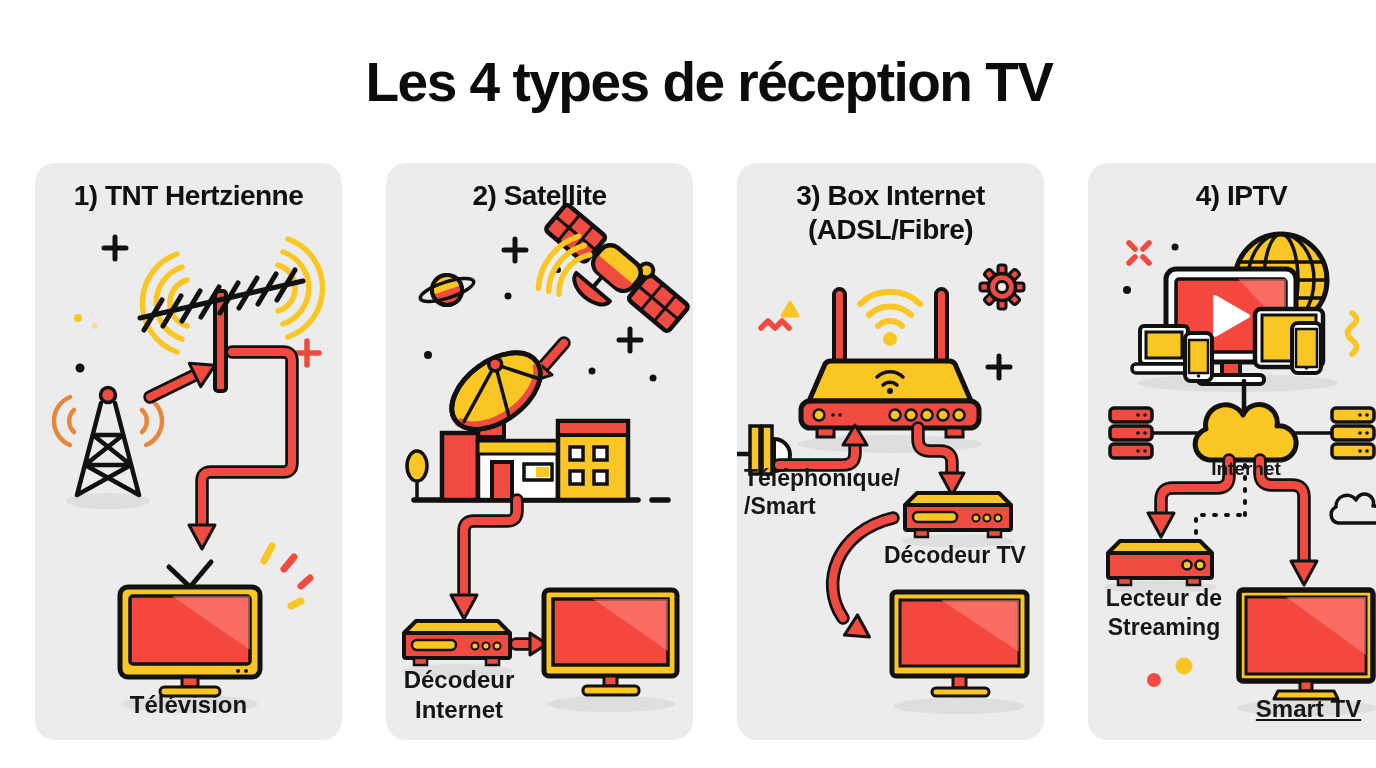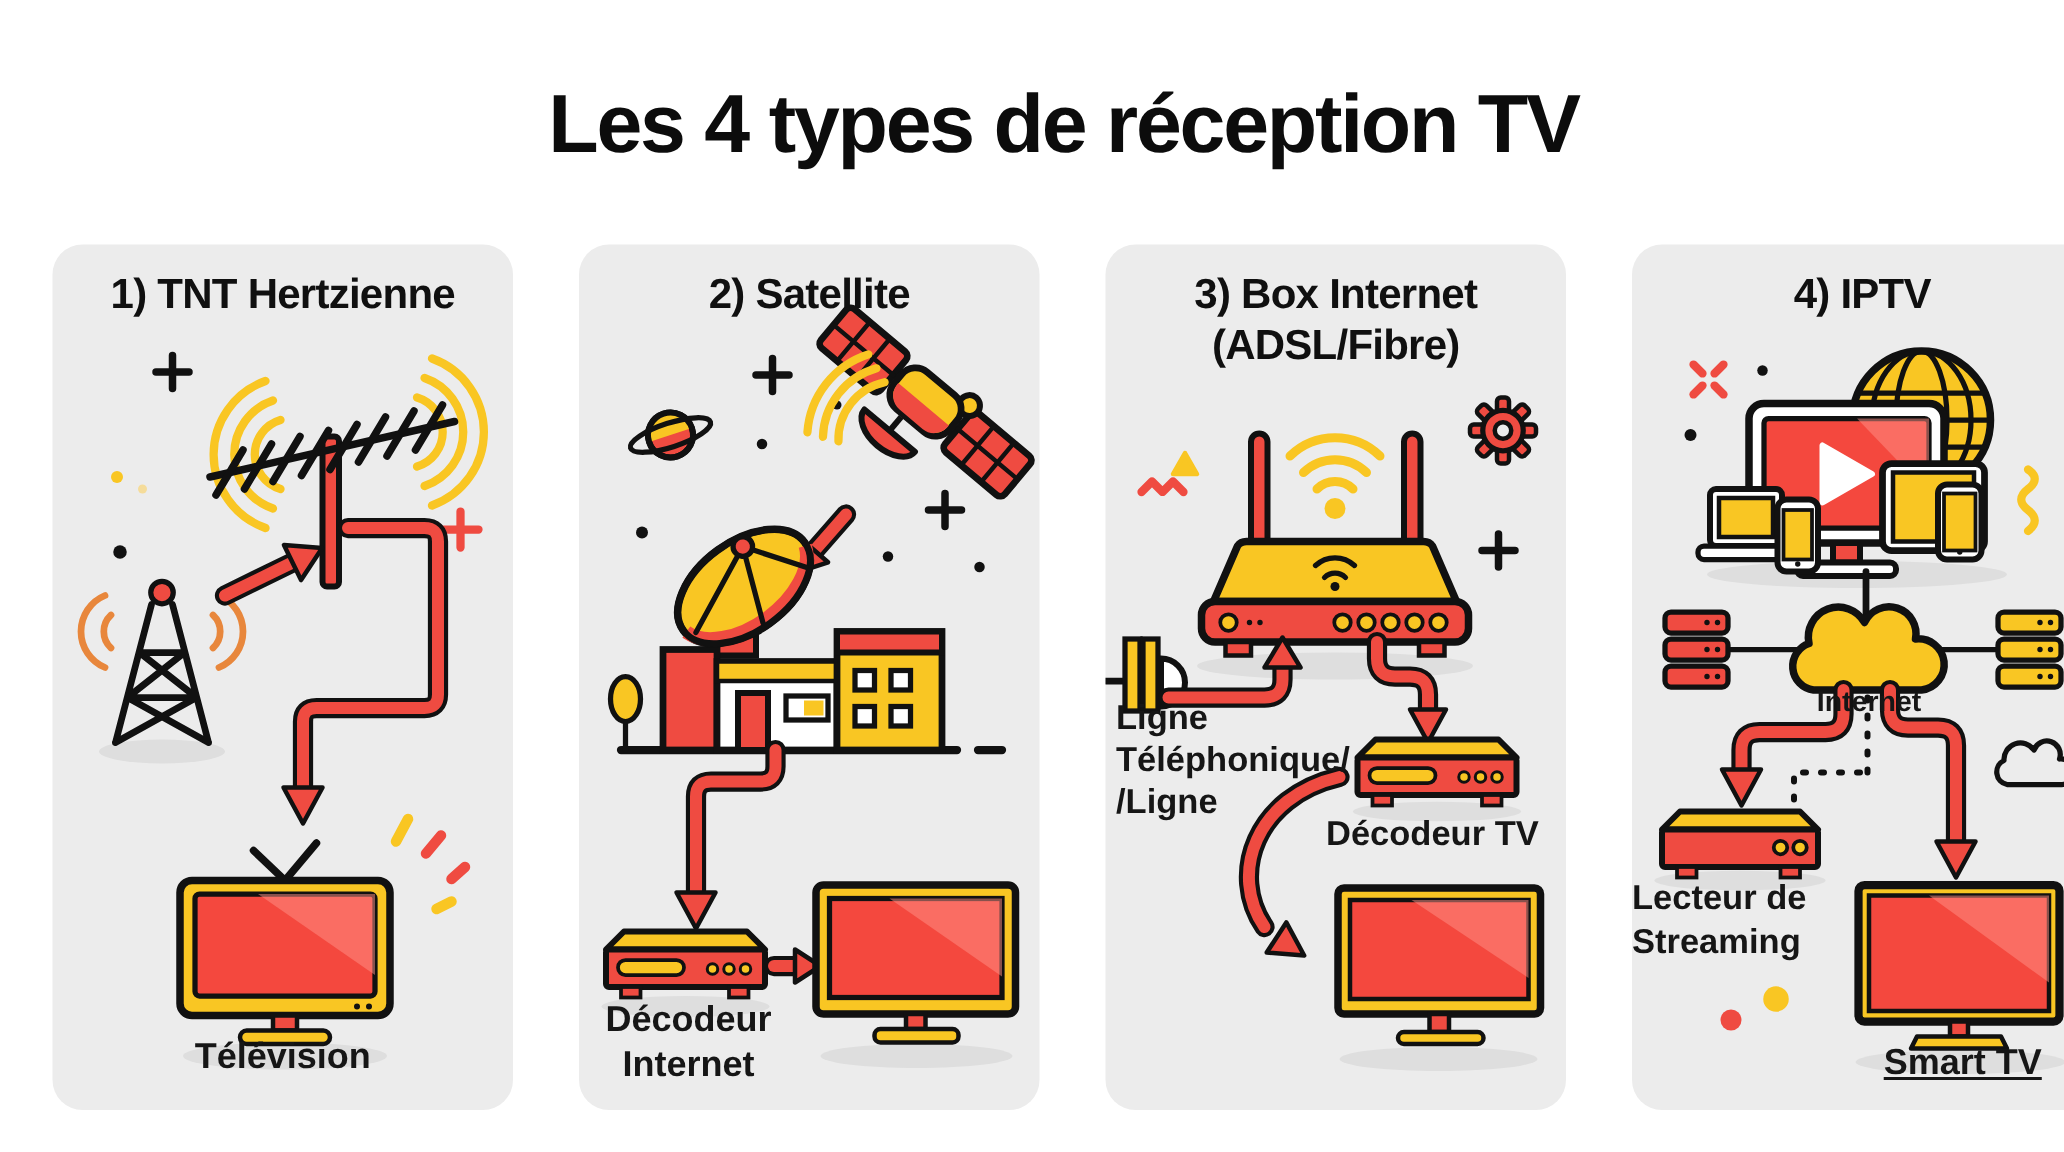--- a/index.html
+++ b/index.html
@@ -17,21 +17,21 @@
   .heading{
     position:absolute;top:16px;left:0;width:100%;text-align:center;z-index:2;
     font-size:28px;font-weight:700;line-height:34px;color:#101010;letter-spacing:-0.5px;
   }
   .cap{position:absolute;z-index:2;font-weight:700;color:#161616;}
   .cap-tnt{top:528px;left:0;width:100%;text-align:center;font-size:24px;}
   .cap-sat{top:502px;left:0;width:146px;text-align:center;font-size:24px;line-height:30px;}
   .lbl-ligne{top:301px;left:7px;text-align:left;font-size:23px;line-height:28px;}
   .cap-dectv{top:379px;left:147px;width:160px;font-size:23px;}
   .lbl-internet{top:263px;left:98px;width:120px;text-align:center;font-size:19px;z-index:3;margin-top:32px;}
-  .cap-stream{top:421px;left:0;width:152px;font-size:23px;line-height:29px;}
+  .cap-stream{top:421px;left:0;width:152px;text-align:center;font-size:23px;line-height:29px;}
   .cap-smarttv{top:532px;left:138px;width:165px;text-align:center;font-size:24px;text-decoration:underline;}
   
   .po{stroke:#111;stroke-width:13.5;fill:none;stroke-linecap:round;stroke-linejoin:round;}
   .pf{stroke:#ef4b41;stroke-width:8;fill:none;stroke-linecap:round;stroke-linejoin:round;}
   .ah{fill:#ef4b41;stroke:#111;stroke-width:3;stroke-linejoin:round;}
   .sh{fill:#dedede;}
   .ink{stroke:#111;stroke-linecap:round;stroke-linejoin:round;fill:none;}
 </style>
 </head>
 <body>
@@ -375,23 +375,22 @@
       <g>
         <ellipse class="sh" cx="222" cy="543" rx="66" ry="8"></ellipse>
         <rect x="155" y="429" width="135" height="84" rx="4" fill="#f9c623" stroke="#111" stroke-width="5"></rect>
         <rect x="163" y="437" width="119" height="66" fill="#f4483e" stroke="#111" stroke-width="3"></rect>
         <polygon points="204,437 282,437 282,489" fill="#ff9187" opacity="0.5"></polygon>
         <rect x="216" y="513" width="13" height="12" fill="#ef4b41" stroke="#111" stroke-width="3"></rect>
         <rect x="195" y="525" width="57" height="8" rx="4" fill="#f9c623" stroke="#111" stroke-width="3"></rect>
       </g>
     </svg>
     <div class="cap lbl-ligne">
-      <div>Ligne</div>
       <div>Téléphonique/</div>
-      <div>/Ligne</div>
+      <div>/Smart</div>
     </div>
     <div class="cap cap-dectv">Décodeur TV</div>
   </section>
 
   <section class="panel">
     <div class="heading">4) IPTV</div>
     <svg width="307" height="577" viewBox="0 0 307 577">
 
       <g stroke="#ef4b41" stroke-width="5.5" stroke-linecap="round">
         <line x1="41" y1="80" x2="47" y2="86"></line>

